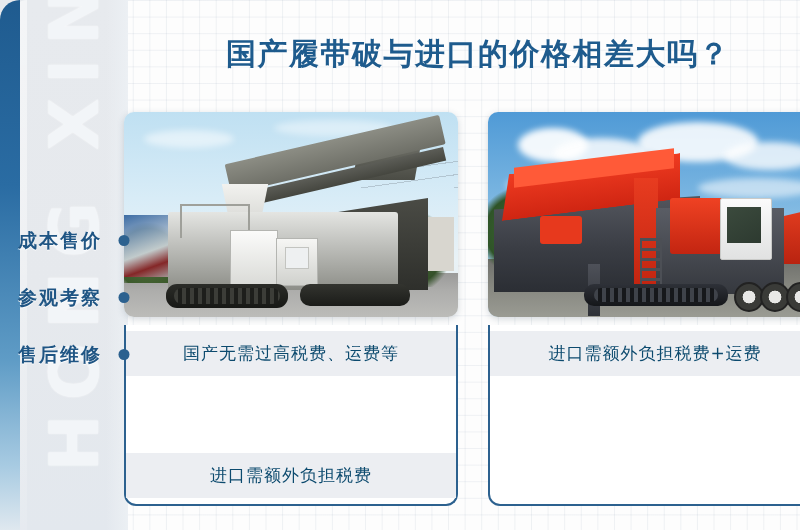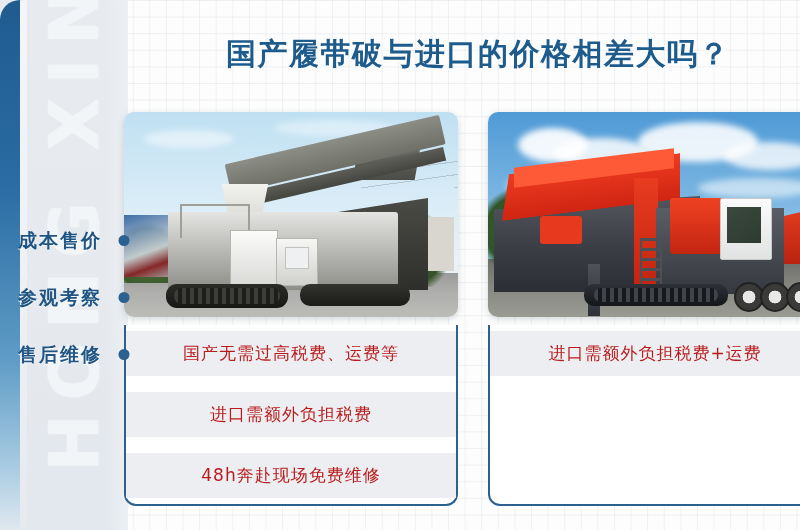--- a/index.html
+++ b/index.html
@@ -288,21 +288,21 @@
   }
   .rows {
     position:absolute; left:0; right:0; top:6px; bottom:6px;
     display:flex; flex-direction:column; justify-content:space-between;
   }
   .row {
     height:45px;
     background:#eceef2;
     display:flex; align-items:center; justify-content:center;
     font-size:17px;
-    color:#b91c1c;
+    color:#0c4a6e;
     letter-spacing:1px;
     white-space:nowrap;
   }
 
   
   .labels {
     position:absolute; left:0; top:213px; width:124px; height:181px;
     z-index:6;
   }
   .label-row {
@@ -360,21 +360,20 @@
             <i></i>
           </div>
         <div class="l-track"></div>
         <div class="l-wheels"></div>
       </div>
 
       <div class="rows-frame">
         <div class="rows">
           <div class="row">国产无需过高税费、运费等</div>
           <div class="row">进口需额外负担税费</div>
-          <div class="row">48h奔赴现场免费维修</div>
         </div>
       </div>
     </div>
 
     <div class="col col-right">
 
       <div class="photo-card">
         <div class="sky sky-cloudy"></div>
         <div class="cloud" style="left:30px;top:16px;width:70px;height:34px;"></div>
         <div class="cloud" style="left:66px;top:26px;width:96px;height:30px;opacity:.9;"></div>

